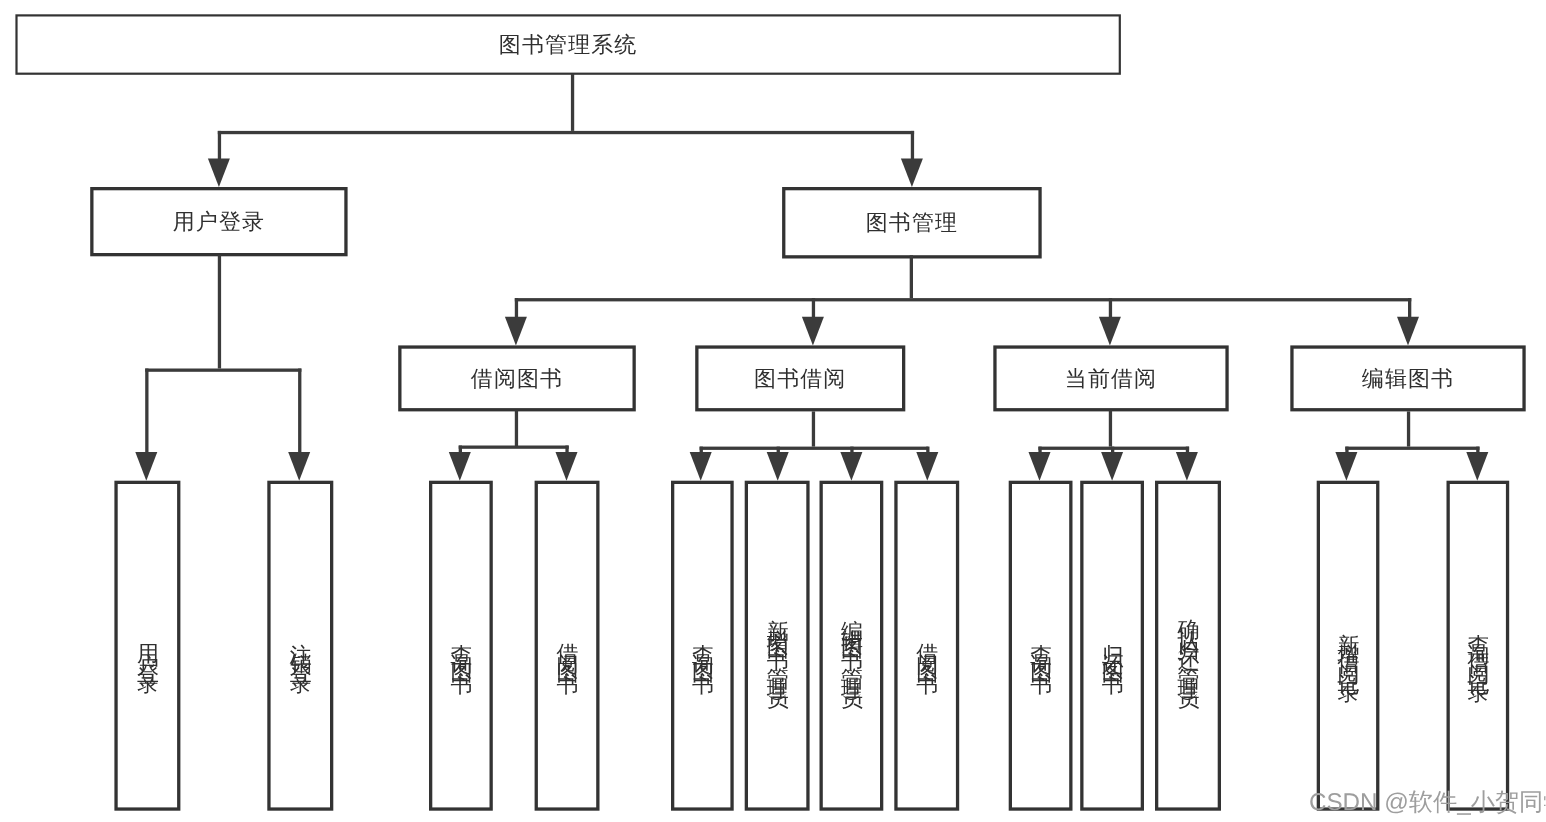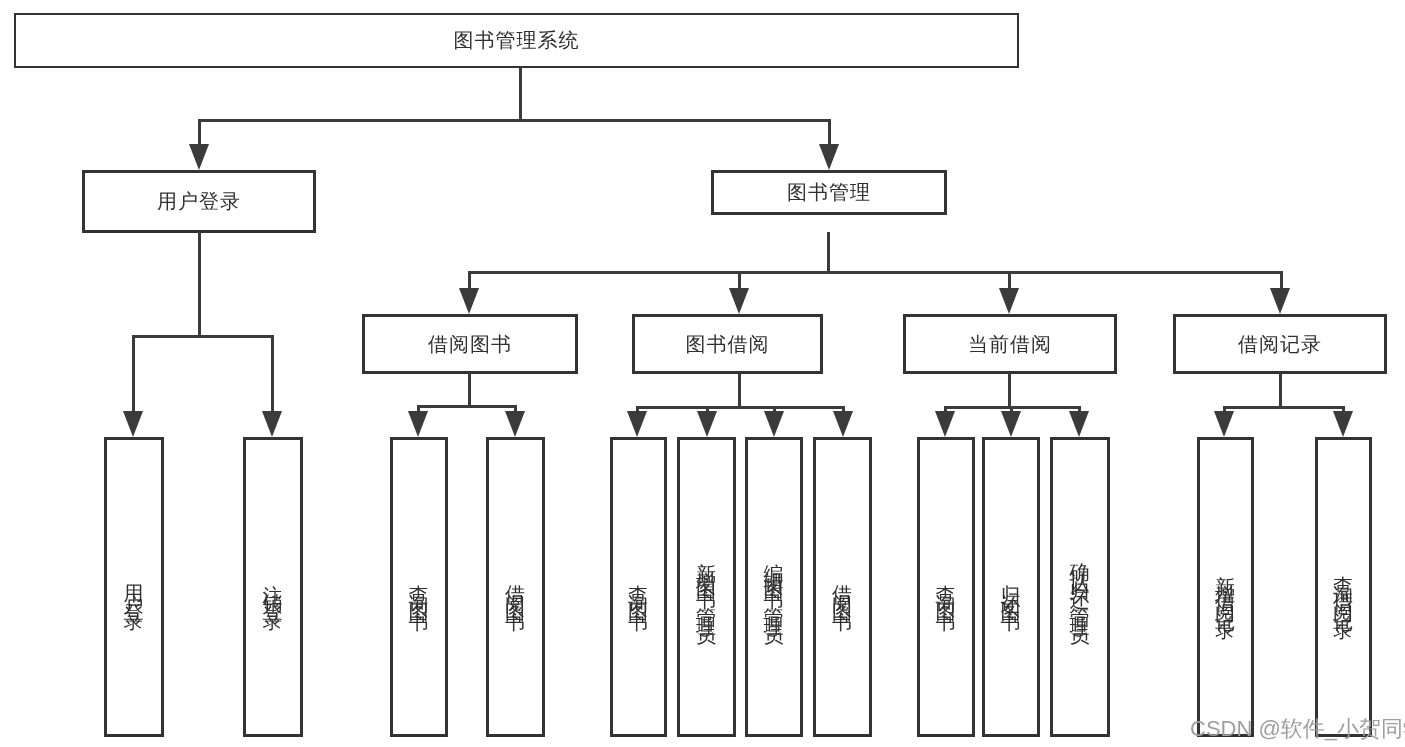--- a/index.html
+++ b/index.html
@@ -45,21 +45,21 @@
   <div class="vline" style="left:519px;top:67px;height:52px;"></div>
   <div class="hline" style="left:198px;top:119px;width:633px;"></div>
   <div class="vline" style="left:198px;top:119px;height:28px;"></div>
   <div class="arrow" style="left:189px;top:144px;"></div>
   <div class="vline" style="left:828px;top:119px;height:28px;"></div>
   <div class="arrow" style="left:819px;top:144px;"></div>
 
   <div class="box" style="left:82px;top:170px;width:234px;height:63px;">
     <span>用户登录</span>
   </div>
-  <div class="box" style="left:711px;top:170px;width:236px;height:45px;">
+  <div class="box" style="left:711px;top:170px;width:236px;height:65px;">
     <span>图书管理</span>
   </div>
 
   <div class="vline" style="left:198px;top:232px;height:103px;"></div>
   <div class="hline" style="left:132px;top:335px;width:142px;"></div>
   <div class="vline" style="left:132px;top:335px;height:78px;"></div>
   <div class="arrow" style="left:123px;top:411px;"></div>
   <div class="vline" style="left:271px;top:335px;height:78px;"></div>
   <div class="arrow" style="left:262px;top:411px;"></div>
 
@@ -77,21 +77,21 @@
   <div class="box" style="left:362px;top:314px;width:216px;height:60px;">
     <span>借阅图书</span>
   </div>
   <div class="box" style="left:632px;top:314px;width:191px;height:60px;">
     <span>图书借阅</span>
   </div>
   <div class="box" style="left:903px;top:314px;width:214px;height:60px;text-align:center;">
     <span>当前借阅</span>
   </div>
   <div class="box" style="left:1173px;top:314px;width:214px;height:60px;">
-    <span>借阅记录</span>
+    <span>编辑图书</span>
   </div>
 
   <div class="vline" style="left:468px;top:373px;height:33px;"></div>
   <div class="hline" style="left:417px;top:405px;width:100px;"></div>
   <div class="vline" style="left:417px;top:405px;height:10px;"></div>
   <div class="arrow" style="left:408px;top:411px;"></div>
   <div class="vline" style="left:514px;top:405px;height:10px;"></div>
   <div class="arrow" style="left:505px;top:411px;"></div>
 
   <div class="vline" style="left:738px;top:374px;height:32px;"></div>

